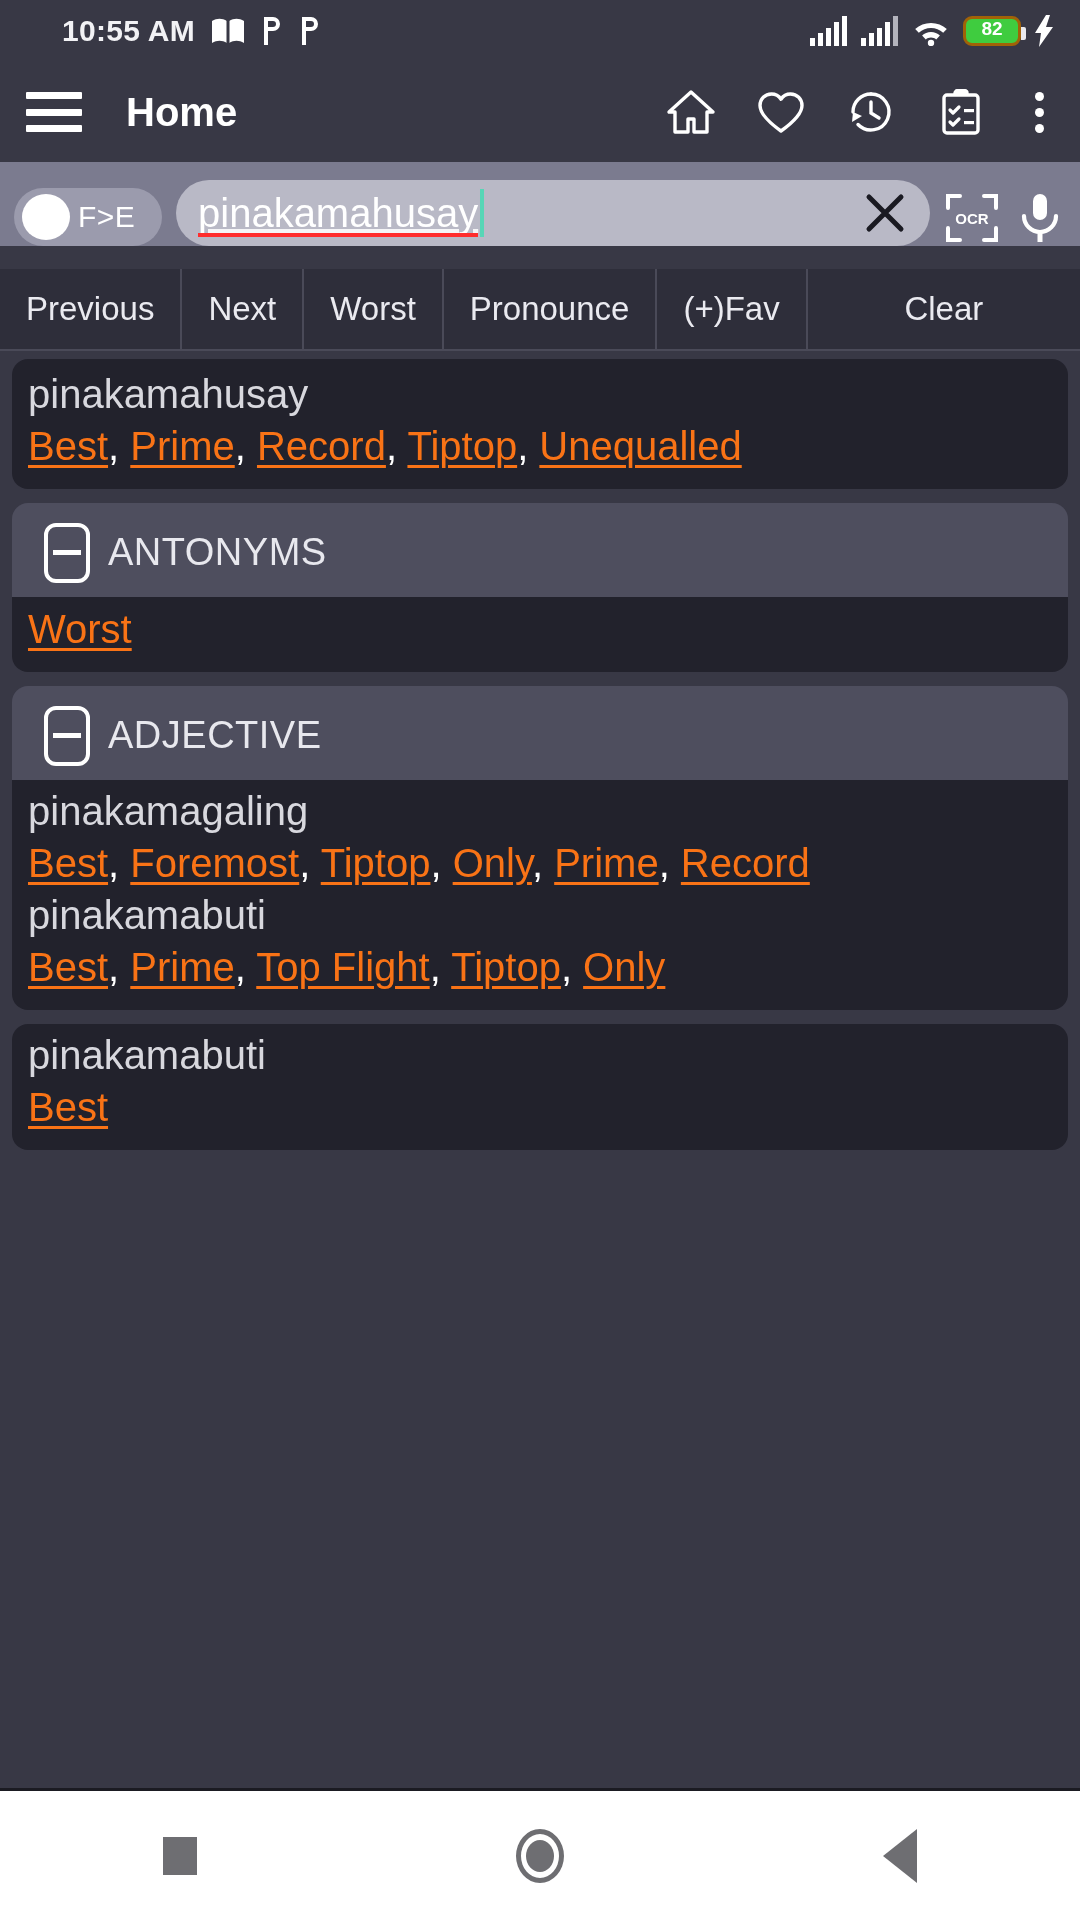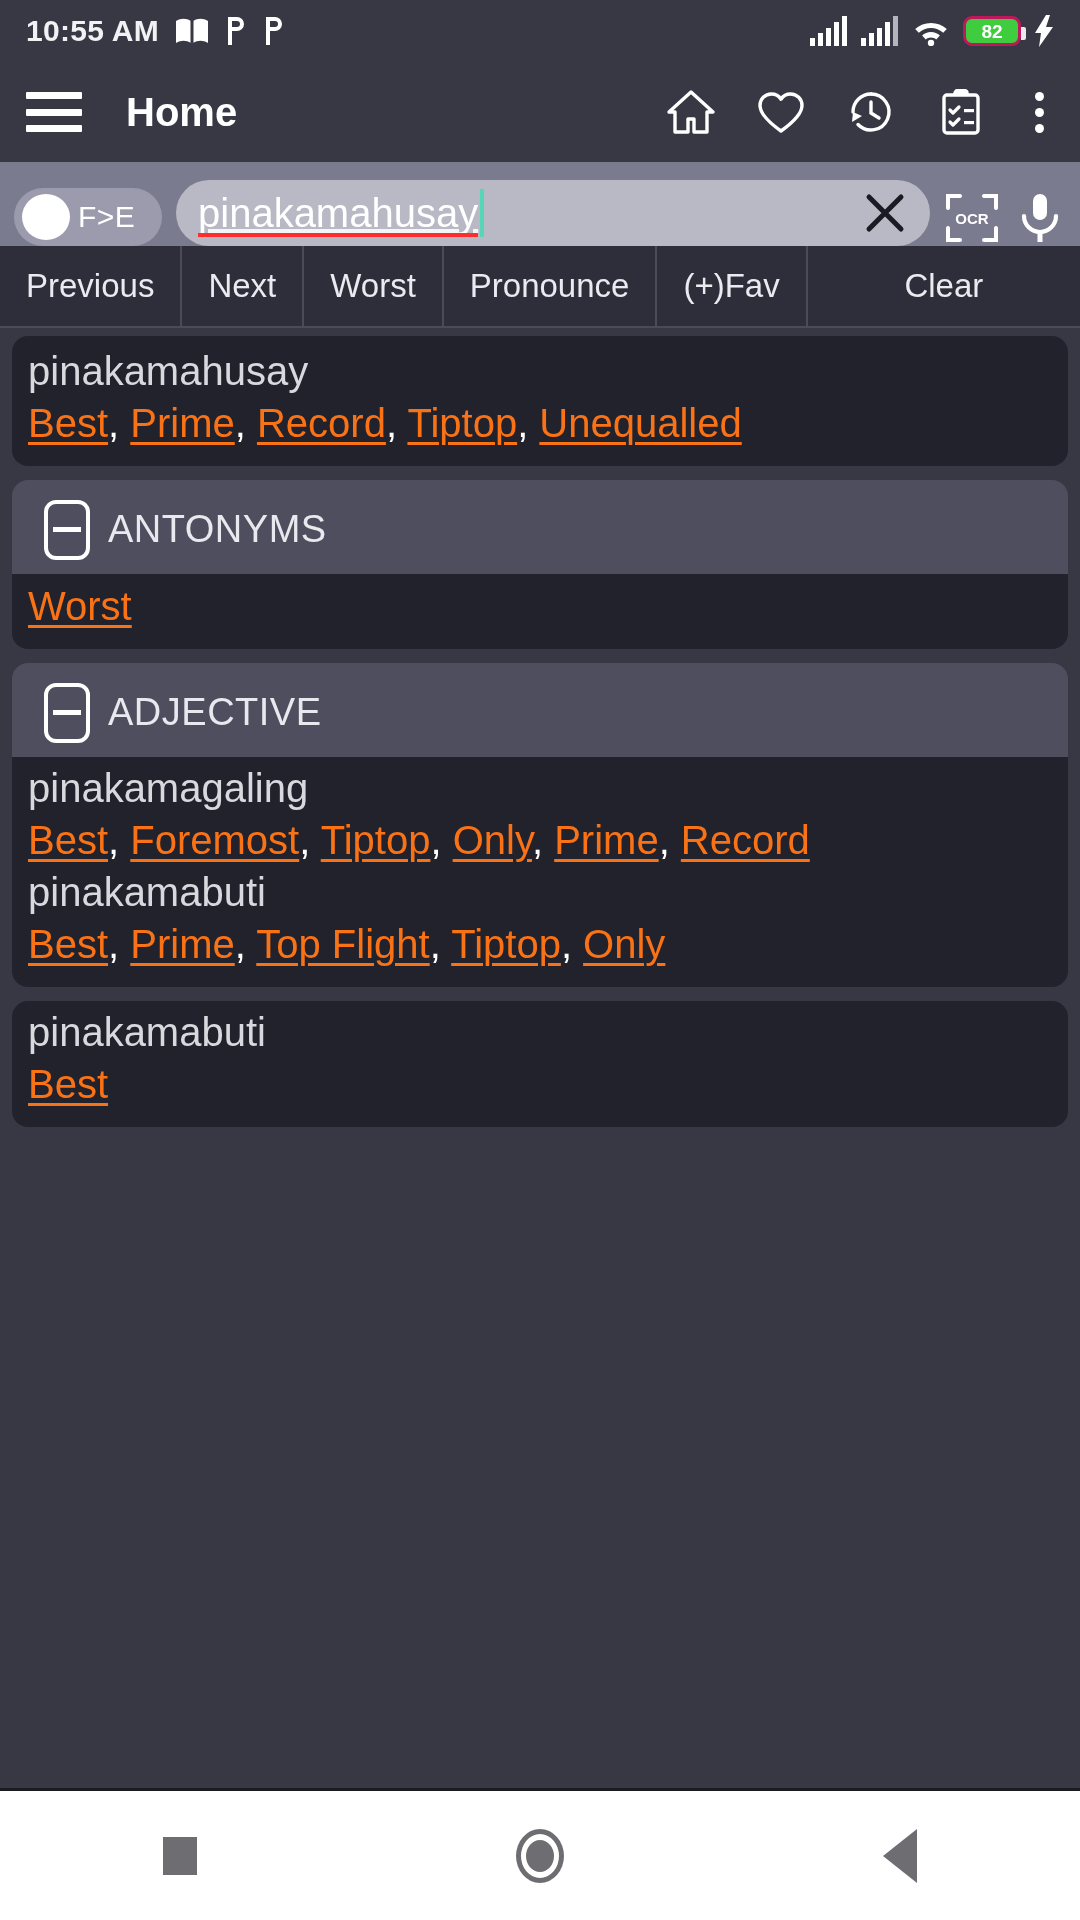--- a/index.html
+++ b/index.html
@@ -10,28 +10,28 @@
     overflow:hidden;
   }
   body { display:flex; flex-direction:column; }
 
   
   .statusbar {
     height:62px; background:#383845; color:#f2f2f5;
     display:flex; align-items:center; padding:0 26px;
     flex:0 0 auto;
   }
-  .sb-left { display:flex; align-items:center; gap:16px; }
+  .sb-left { display:flex; align-items:center; gap:16px;margin-left:36px; }
   .sb-time { font-size:30px; font-weight:bold; letter-spacing:.3px; }
   .sb-right { margin-left:auto; display:flex; align-items:center; gap:13px; }
   .sb-ico { display:flex; align-items:center; }
   .batt {
-    width:58px; height:30px; border:3px solid #be185d; border-radius:9px;
+    width:58px; height:30px; border:3px solid #a16207; border-radius:9px;
     background:#3fcc3f; position:relative; display:flex;
-    align-items:center; justify-content:center;
+    justify-content:center;
   }
   .batt::after{
     content:""; position:absolute; right:-8px; top:8px;
     width:5px; height:13px; background:#e9e9ee; border-radius:0 2px 2px 0;
   }
   .batt span { font-size:19px; font-weight:bold; color:#ffffff; line-height:1; }
 
   
   .appbar {
     height:100px; background:#383845; display:flex; align-items:center;
@@ -71,21 +71,21 @@
   .sf-spell {
     position:absolute; left:0; right:0; bottom:-1px; height:4px; background:#ff2d2d;
   }
   .sf-caret { width:4px; height:48px; background:#57d6b6; margin-left:2px; }
   .sf-clear { margin-left:auto; padding-left:20px; cursor:pointer; display:flex; }
   .sr-icon { cursor:pointer; display:flex; align-items:center; flex:0 0 auto; }
 
   
   .buttonbar {
     height:82px; background:#2e2e3a; display:flex; align-items:stretch;
-    border-bottom:2px solid #4a4a58; flex:0 0 auto;
+    border-bottom:2px solid #4a4a58; flex:0 0 auto;margin-top:23px;
   }
   .bb-btn {
     display:flex; align-items:center; justify-content:center;
     color:#eaeaf0; font-size:33px; padding:0 26px; cursor:pointer;
     border-right:2px solid #4a4a58; white-space:nowrap;
   }
   .bb-btn:last-child { border-right:none; flex:1 1 auto; }
 
   
   .content { flex:1 1 auto; overflow:hidden; padding:8px 12px 0 12px; }

